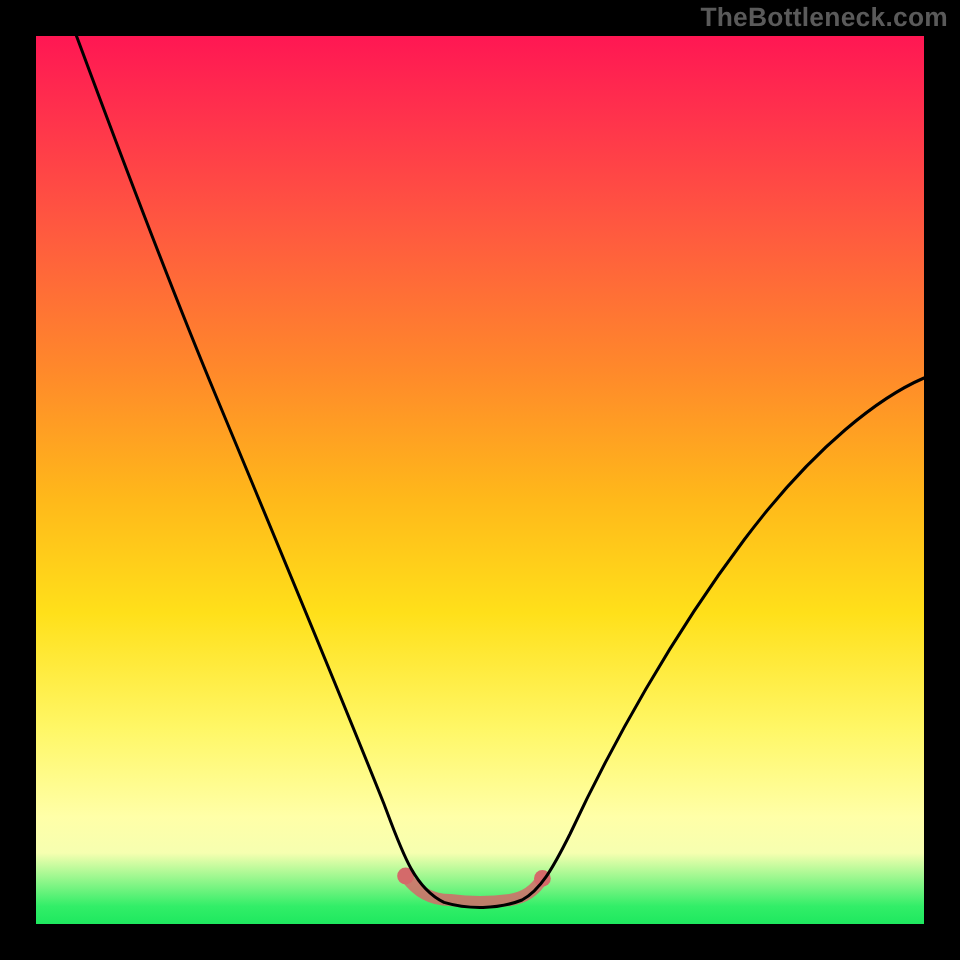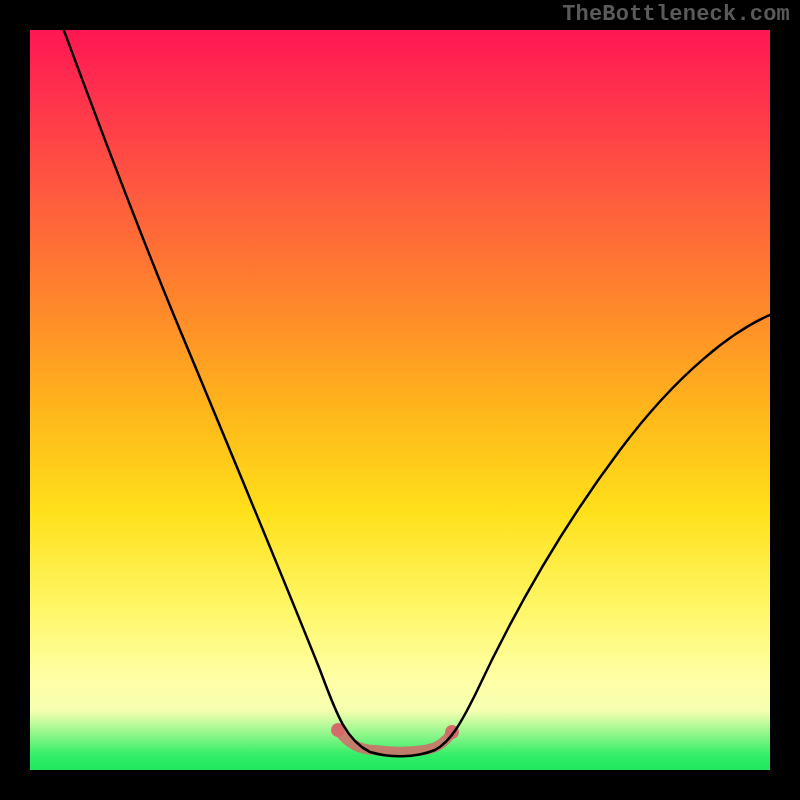--- a/index.html
+++ b/index.html
@@ -9,21 +9,20 @@
     height: 800px;
     background: #000;
     overflow: hidden;
     font-family: Arial, Helvetica, sans-serif;
   }
   .frame {
     position: relative;
     width: 800px;
     height: 672px;
     background: #000;
-    font-family: Liberation Mono, monospace;
   }
   .watermark {
     position: absolute;
     top: 2px;
     right: 10px;
     color: #5a5a5a;
     font-size: 22px;
     font-weight: 600;
     letter-spacing: 0.2px;
     z-index: 10;

